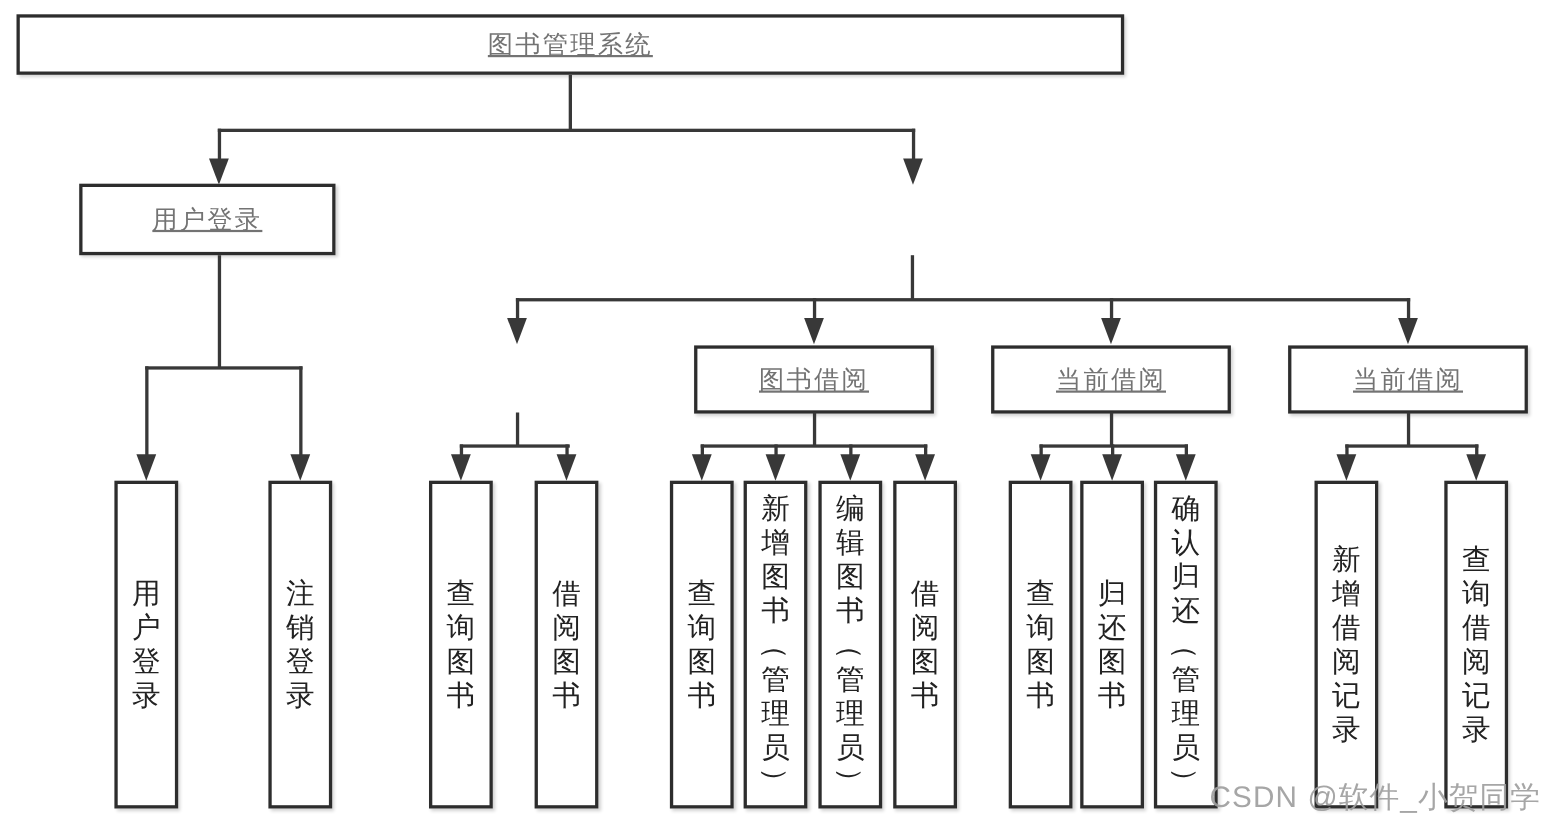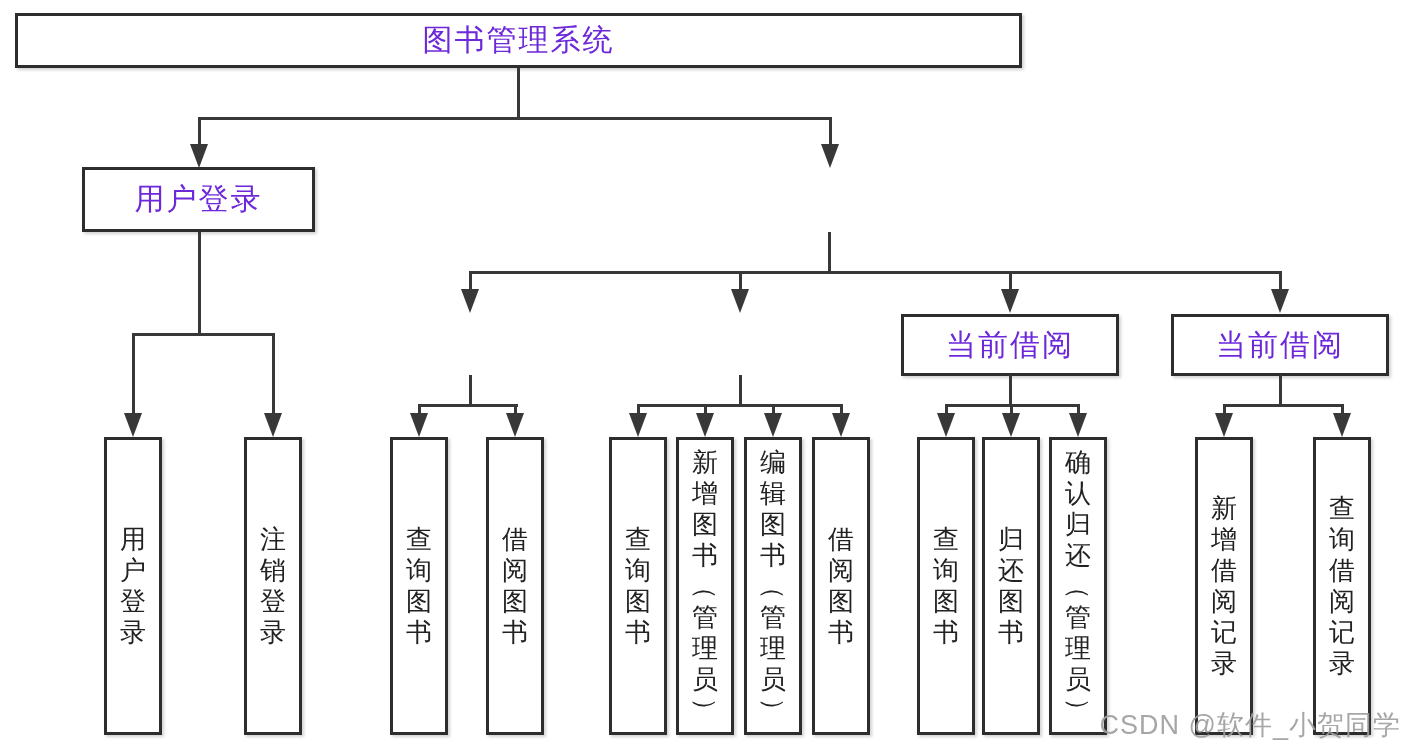--- a/index.html
+++ b/index.html
@@ -5,21 +5,21 @@
   html,body{margin:0;padding:0;background:#ffffff;}
   .canvas{
     position:relative;width:1405px;height:747px;background:#ffffff;overflow:hidden;
     font-family:"Liberation Sans","DejaVu Sans",sans-serif;color:#1d1d1d;
   }
   .node{
     position:absolute;box-sizing:border-box;background:#ffffff;
     border:3px solid #2d2d2d;box-shadow:2px 2px 3px rgba(0,0,0,0.18);
     display:flex;align-items:center;justify-content:center;
   }
-  .hlabel{font-size:30px;letter-spacing:2px;color:#6d28d9;white-space:nowrap;}
+  .hlabel{font-size:23px;letter-spacing:2px;color:#737373;white-space:nowrap;text-decoration:underline;}
   .vbox{width:58px;height:298px;top:437px;flex-direction:column;}
   .vtext{display:flex;flex-direction:column;align-items:center;justify-content:center;height:100%;}
   .vchar{font-size:26px;line-height:31px;height:31px;text-align:center;color:#222;}
   .vchar.rot{transform:rotate(90deg);}
   .ln{position:absolute;background:#383838;}
   .v{width:3px;}
   .h{height:3px;}
   .arw{
     position:absolute;width:0;height:0;
     border-left:9px solid transparent;border-right:9px solid transparent;
@@ -39,21 +39,21 @@
     <span class="hlabel">图书管理系统</span>
   </div>
 
   <div class="ln v" style="left:517px;top:68px;height:50px;"></div>
   <div class="ln h" style="left:198px;top:117px;width:634px;"></div>
   <div class="ln v" style="left:198px;top:117px;height:31px;"></div>
   <div class="ln v" style="left:829px;top:117px;height:31px;"></div>
   <div class="arw" style="left:190px;top:144px;"></div>
   <div class="arw" style="left:821px;top:144px;"></div>
 
-  <div class="node" style="left:82px;top:167px;width:233px;height:65px;">
+  <div class="node" style="left:72px;top:167px;width:233px;height:65px;">
     <span class="hlabel">用户登录</span>
   </div>
 
   <div class="ln v" style="left:198px;top:232px;height:103px;"></div>
   <div class="ln h" style="left:132px;top:333px;width:143px;"></div>
   <div class="ln v" style="left:132px;top:333px;height:84px;"></div>
   <div class="ln v" style="left:272px;top:333px;height:84px;"></div>
   <div class="arw" style="left:124px;top:413px;"></div>
   <div class="arw" style="left:264px;top:413px;"></div>
 
@@ -61,20 +61,23 @@
   <div class="ln h" style="left:469px;top:271px;width:813px;"></div>
   <div class="ln v" style="left:469px;top:271px;height:22px;"></div>
   <div class="ln v" style="left:739px;top:271px;height:22px;"></div>
   <div class="ln v" style="left:1009px;top:271px;height:22px;"></div>
   <div class="ln v" style="left:1279px;top:271px;height:22px;"></div>
   <div class="arw" style="left:461px;top:289px;"></div>
   <div class="arw" style="left:731px;top:289px;"></div>
   <div class="arw" style="left:1001px;top:289px;"></div>
   <div class="arw" style="left:1271px;top:289px;"></div>
 
+  <div class="node" style="left:631px;top:314px;width:218px;height:62px;">
+    <span class="hlabel">图书借阅</span>
+  </div>
   <div class="node" style="left:901px;top:314px;width:218px;height:62px;">
     <span class="hlabel">当前借阅</span>
   </div>
   <div class="node" style="left:1171px;top:314px;width:218px;height:62px;">
     <span class="hlabel">当前借阅</span>
   </div>
 
   <div class="ln v" style="left:469px;top:375px;height:31px;"></div>
   <div class="ln h" style="left:418px;top:404px;width:100px;"></div>
   <div class="ln v" style="left:418px;top:404px;height:13px;"></div>

